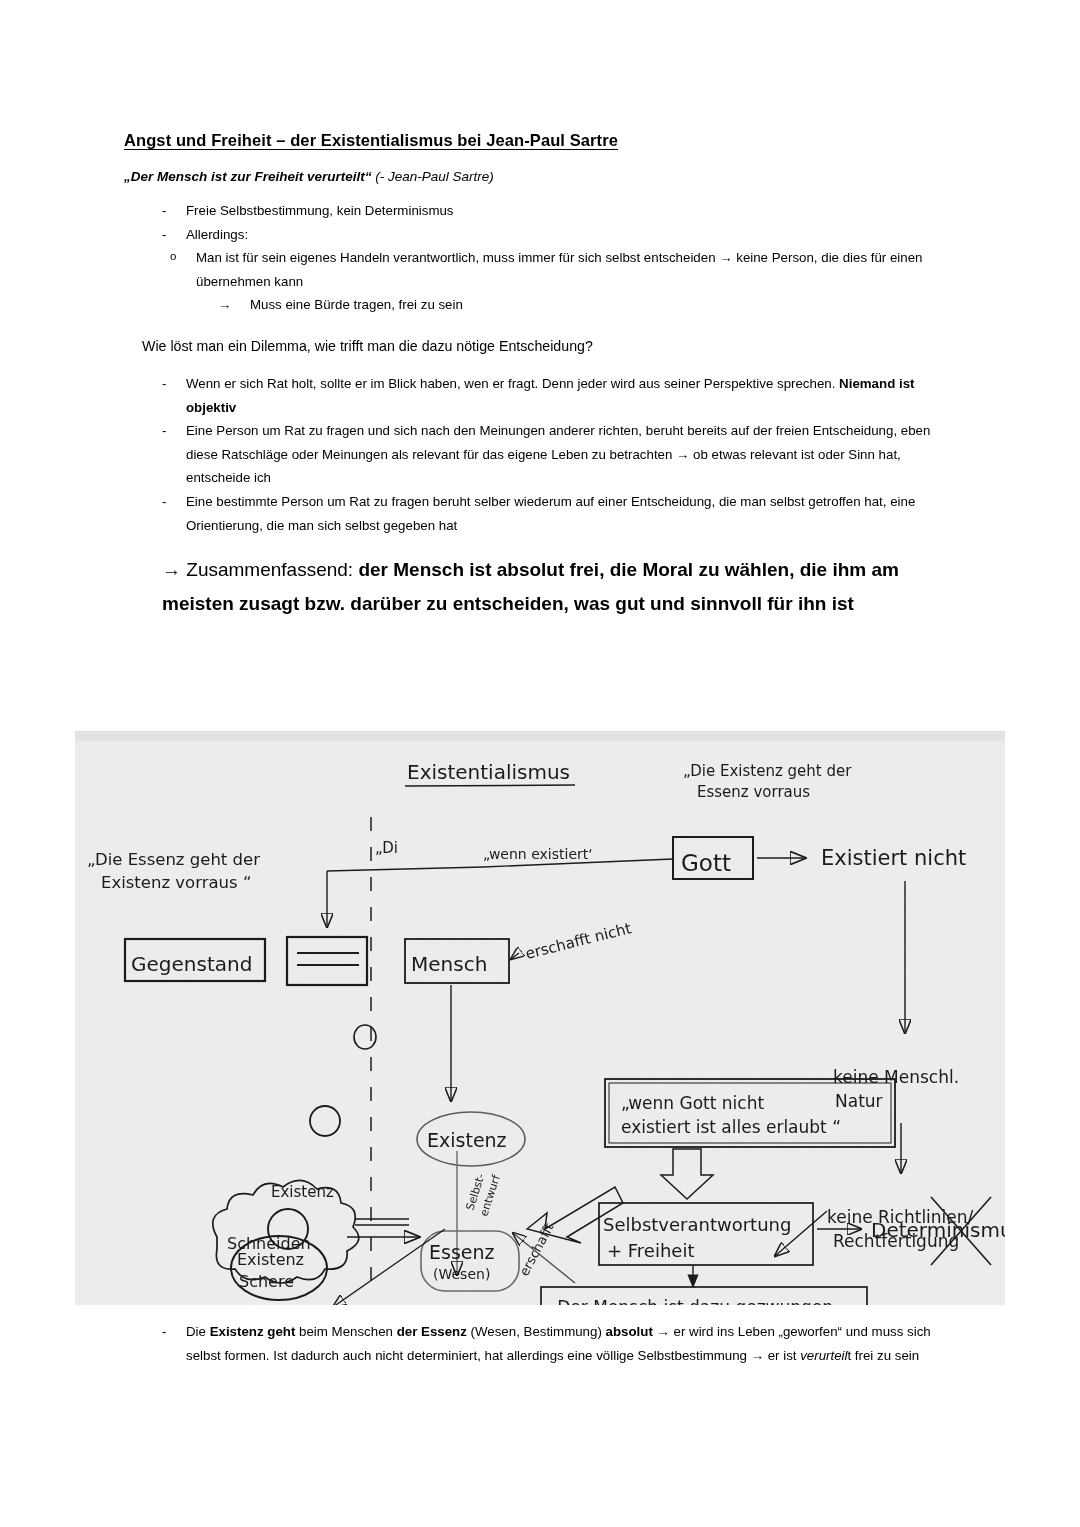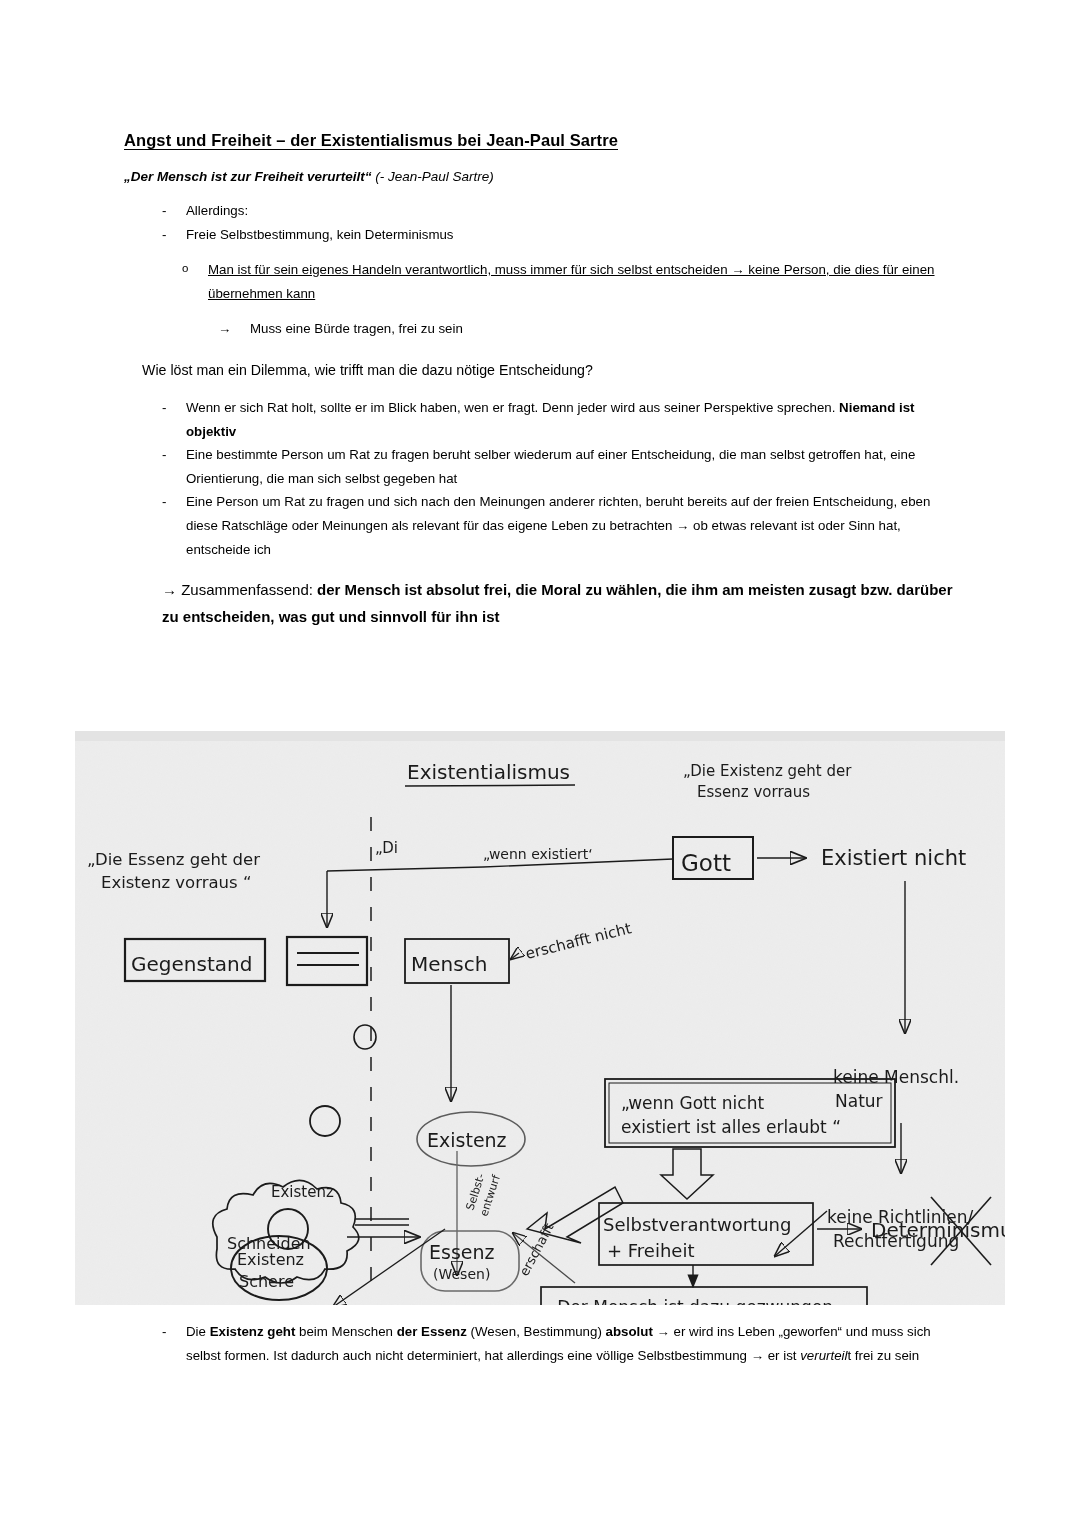--- a/index.html
+++ b/index.html
@@ -26,21 +26,21 @@
   .subtitle i{font-style:italic;font-weight:normal;}
 
   ul.lv1{list-style:none;margin:0;padding:0;}
   ul.lv1>li{
     position:relative;font-size:13.3px;line-height:1.78;
     padding-left:62px;margin:0;
   }
   ul.lv1>li:before{
     content:"-";position:absolute;left:38px;top:0;font-size:13.3px;
   }
-  ul.lv2{list-style:none;margin:12px;padding:0;text-decoration:underline;}
+  ul.lv2{list-style:none;margin:0;padding:0;}
   ul.lv2>li{
     position:relative;font-size:13.3px;line-height:1.78;padding-left:72px;
   }
   ul.lv2>li:before{
     content:"o";position:absolute;left:46px;top:0;font-size:11.5px;
   }
   .lv3{
     position:relative;font-size:13.3px;line-height:1.78;padding-left:126px;
   }
   .lv3:before{
@@ -49,21 +49,21 @@
 
   .question{
     font-family:"Liberation Sans",sans-serif;
     font-size:14.2px;line-height:1.6;margin:18px 0 14px 18px;
   }
   .humanismus{
     font-family:"Liberation Sans",sans-serif;
     font-size:14.2px;line-height:1.6;margin:14px 0 12px 0;
   }
   .summary{
-    font-size:15px;line-height:1.78;margin:16px 0 0 0;padding-left:38px;
+    font-size:19px;line-height:1.78;margin:16px 0 0 0;padding-left:38px;
   }
   .summary b{font-weight:bold;}
   b{font-weight:bold;}
   em{font-style:italic;font-weight:normal;}
 
   
   .diagram-wrap{
     position:absolute;left:75px;top:731px;width:930px;height:574px;
     background:#1d4ed8;overflow:hidden;
   }
@@ -80,34 +80,34 @@
 
   <div class="doc">
 
     <h1 class="title">Angst und Freiheit – der Existentialismus bei Jean-Paul Sartre</h1>
 
     <p class="subtitle">
       <b>„Der Mensch ist zur Freiheit verurteilt“</b><i> (- Jean-Paul Sartre)</i>
     </p>
 
     <ul class="lv1">
+      <li>Freie Selbstbestimmung, kein Determinismus</li>
       <li>Allerdings:</li>
-      <li>Freie Selbstbestimmung, kein Determinismus</li>
     </ul>
     <ul class="lv2">
       <li>Man ist für sein eigenes Handeln verantwortlich, muss immer für sich selbst entscheiden → keine Person, die dies für einen übernehmen kann</li>
     </ul>
     <div class="lv3">Muss eine Bürde tragen, frei zu sein</div>
 
     <p class="question">Wie löst man ein Dilemma, wie trifft man die dazu nötige Entscheidung?</p>
 
     <ul class="lv1">
       <li><span>Wenn er sich Rat holt, sollte er im Blick haben, wen er fragt. Denn jeder wird aus seiner Perspektive sprechen. </span><b>Niemand ist objektiv</b></li>
+      <li><span>Eine Person um Rat zu fragen und sich nach den Meinungen anderer richten, beruht bereits auf der freien Entscheidung, eben diese Ratschläge oder Meinungen als relevant für das eigene Leben zu betrachten → ob etwas relevant ist oder Sinn hat, entscheide ich</span></li>
       <li><span>Eine bestimmte Person um Rat zu fragen beruht selber wiederum auf einer Entscheidung, die man selbst getroffen hat, eine Orientierung, die man sich selbst gegeben hat</span></li>
-      <li><span>Eine Person um Rat zu fragen und sich nach den Meinungen anderer richten, beruht bereits auf der freien Entscheidung, eben diese Ratschläge oder Meinungen als relevant für das eigene Leben zu betrachten → ob etwas relevant ist oder Sinn hat, entscheide ich</span></li>
     </ul>
 
     <p class="summary">
       <span>→ Zusammenfassend: </span><b>der Mensch ist absolut frei, die Moral zu wählen, die ihm am meisten zusagt bzw. darüber zu entscheiden, was gut und sinnvoll für ihn ist</b>
     </p>
 
   </div>
 
   <div class="diagram-wrap">
     <svg viewBox="0 0 930 574" xmlns="http://www.w3.org/2000/svg">

